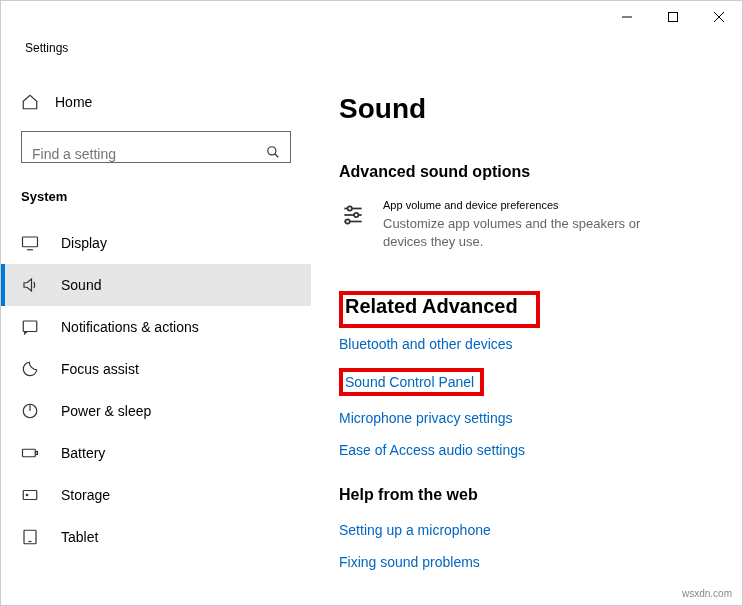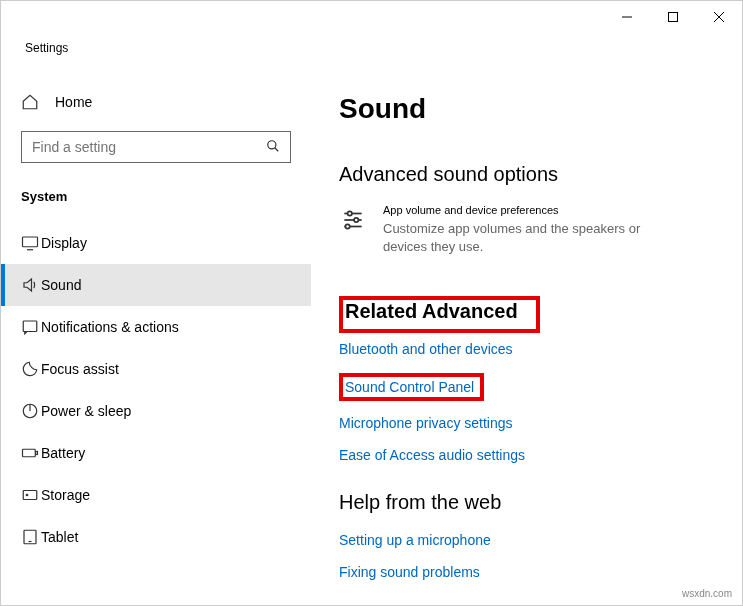--- a/index.html
+++ b/index.html
@@ -4,32 +4,32 @@
   <style>
     * { margin: 0; padding: 0; box-sizing: border-box; font-family: "Segoe UI", Arial, sans-serif; }
     body { width: 743px; height: 606px; background: #fff; overflow: hidden; border: 1px solid #ccc; position: relative; }
     .titlebar { display: flex; align-items: flex-start; height: 32px; padding-left: 24px; margin-top: 40px; }
     .titlebar .title { font-size: 12px; color: #000; }
     .win-controls { position: absolute; top: 0; right: 0; display: flex; }
     .win-btn { width: 46px; height: 32px; display: flex; align-items: center; justify-content: center; font-size: 10px; color: #000; }
     .content { display: flex; height: calc(100% - 32px); }
     .sidebar { width: 310px; padding: 12px 0 0 0; position: relative; }
     .home { display: flex; align-items: center; padding: 8px 20px; gap: 16px; font-size: 14px; }
-    .search-box { margin: 12px 20px; border: 1px solid #666; height: 32px; display: flex; align-items: center; padding: 0 10px; }
+    .search-box { margin: 12px 20px; border: 1px solid #666; height: 32px; display: flex; align-items: flex-end; padding: 0 10px; }
     .search-box input { border: none; outline: none; flex: 1; font-size: 14px; background: transparent; }
     .search-icon { font-size: 14px; color: #333; }
     .section-label { font-weight: 600; font-size: 13px; padding: 14px 20px 8px; }
     .nav { margin-top: 10px; }
-    .nav-item { display: flex; align-items: center; gap: 2px; padding: 12px 20px; font-size: 14px; position: relative; }
+    .nav-item { display: flex; align-items: center; gap: 22px; padding: 12px 20px; font-size: 14px; position: relative; }
     .nav-item.active { background: #e6e6e6; }
     .nav-item.active::before { content: ""; position: absolute; left: 0; top: 0; bottom: 0; width: 4px; background: #0078d7; }
     .nav-icon { width: 18px; height: 18px; display: flex; align-items: center; justify-content: center; color: #333; }
     .main { flex: 1; padding: 20px 28px 0 28px; overflow-y: auto; }
     .page-title { font-size: 28px; font-weight: 600; margin-bottom: 38px; }
-    .h2 { font-size: 20px; font-weight: 400; margin-bottom: 18px; }
+    .h2 { font-size: 16px; font-weight: 700; margin-bottom: 18px; }
     .adv-row { display: flex; gap: 16px; margin-bottom: 40px; }
     .adv-icon { width: 28px; height: 28px; display:flex; align-items:center; justify-content:center; color:#333; margin-top:2px; }
     .adv-title { font-size: 11px; color: #000000; margin-bottom: 4px; }
     .adv-desc { font-size: 13px; color: #666; line-height: 1.4; max-width: 300px; }
     .related-heading { font-size: 20px; font-weight: 600; margin-bottom: 14px; }
     .link { color: #0067c0; font-size: 14px; margin-bottom: 16px; display: block; }
     .highlight-1 { border: 4px solid #e60000; display: inline-block; padding: 0px 18px 6px 2px; margin-bottom: 8px; }
     .highlight-2 { border: 4px solid #e60000; display: inline-block; padding: 2px 6px 2px 2px; margin-bottom: 14px; }
     .help-section { margin-top: 28px; }
     .watermark { position:absolute; bottom:6px; right:10px; font-size:10px; color:#888; }

